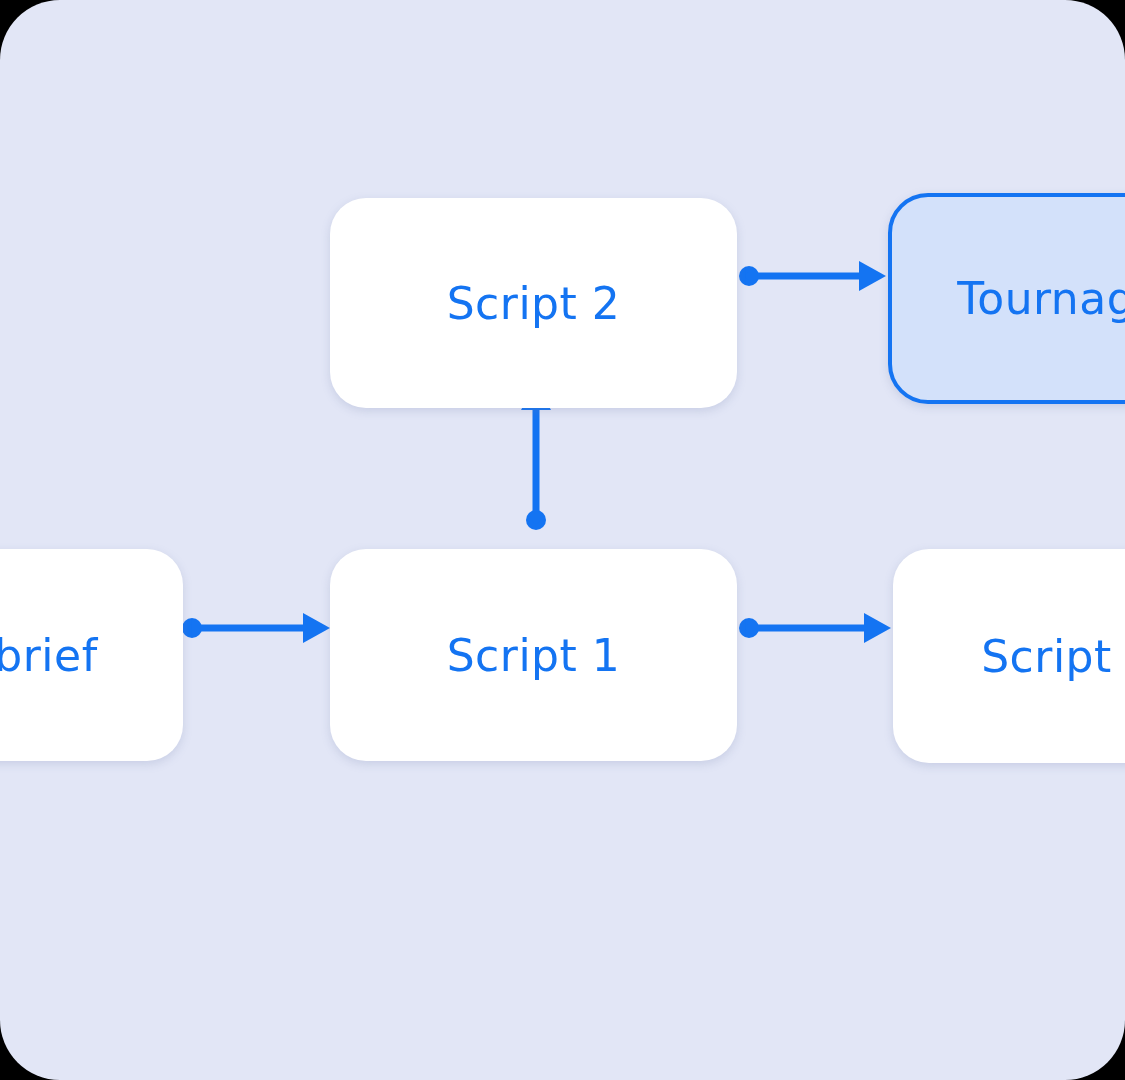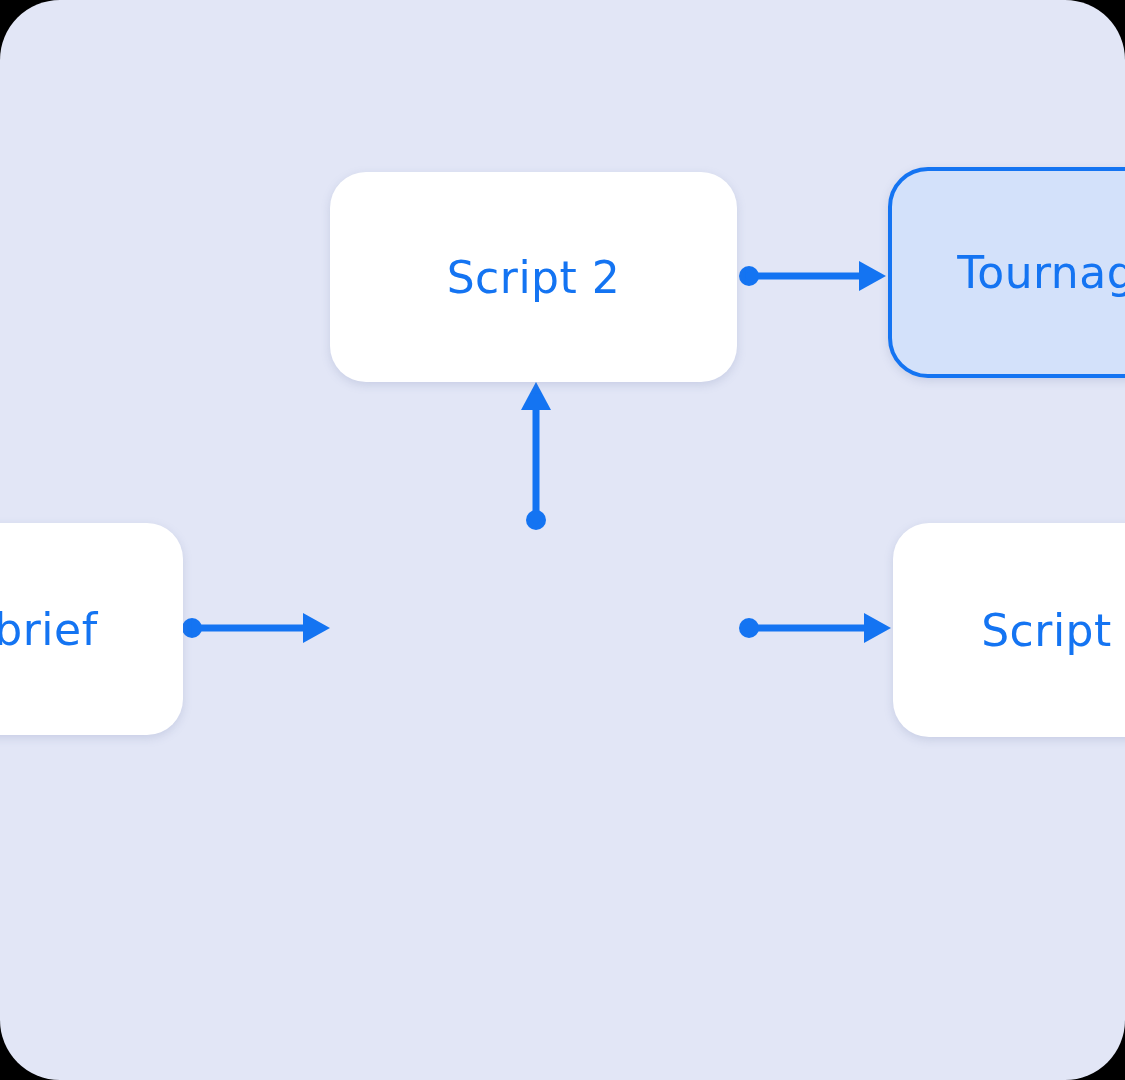--- a/index.html
+++ b/index.html
@@ -26,20 +26,21 @@
     display: flex;
     align-items: center;
     justify-content: center;
     color: #1474F2;
     font-size: 44px;
     font-weight: 500;
     letter-spacing: 0.5px;
     box-shadow: 0 3px 10px rgba(110, 125, 170, 0.22);
     white-space: nowrap;
     box-sizing: border-box;
+    margin-top: 26px;
   }
   .node.highlight {
     background: #D3E1FA;
     border: 4px solid #1474F2;
     border-radius: 40px;
   }
   #node-debrief  { left: -153px; top: 523px; width: 336px; height: 212px; }
   #node-script1  { left:  330px; top: 523px; width: 407px; height: 212px; }
   #node-script2  { left:  330px; top: 172px; width: 407px; height: 210px; }
   #node-script3  { left:  893px; top: 523px; width: 350px; height: 214px; }
@@ -89,20 +90,23 @@
   </svg>
 
   <div class="node" id="node-debrief">
     <span>Débrief</span>
   </div>
 
   <div class="node" id="node-script2">
     <span>Script 2</span>
   </div>
 
+  <div class="node" id="node-script1">
+    <span>Script 1</span>
+  </div>
 
   <div class="node" id="node-script3">
     <span>Script 3</span>
   </div>
 
   <div class="node highlight" id="node-tournage">
     <span>Tournage</span>
   </div>
 
 </div>

